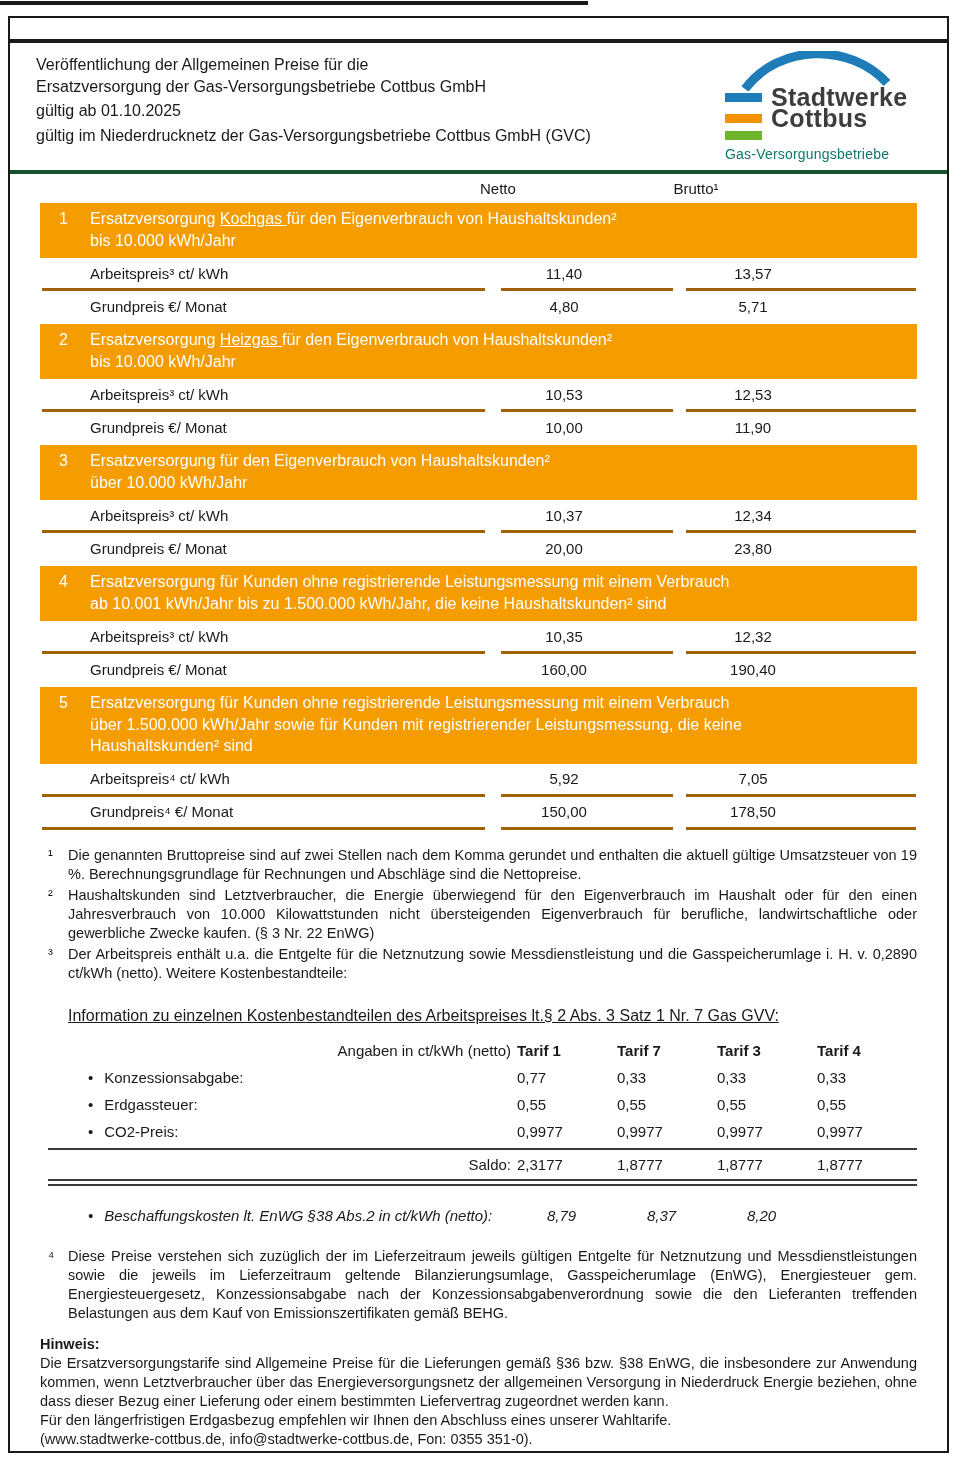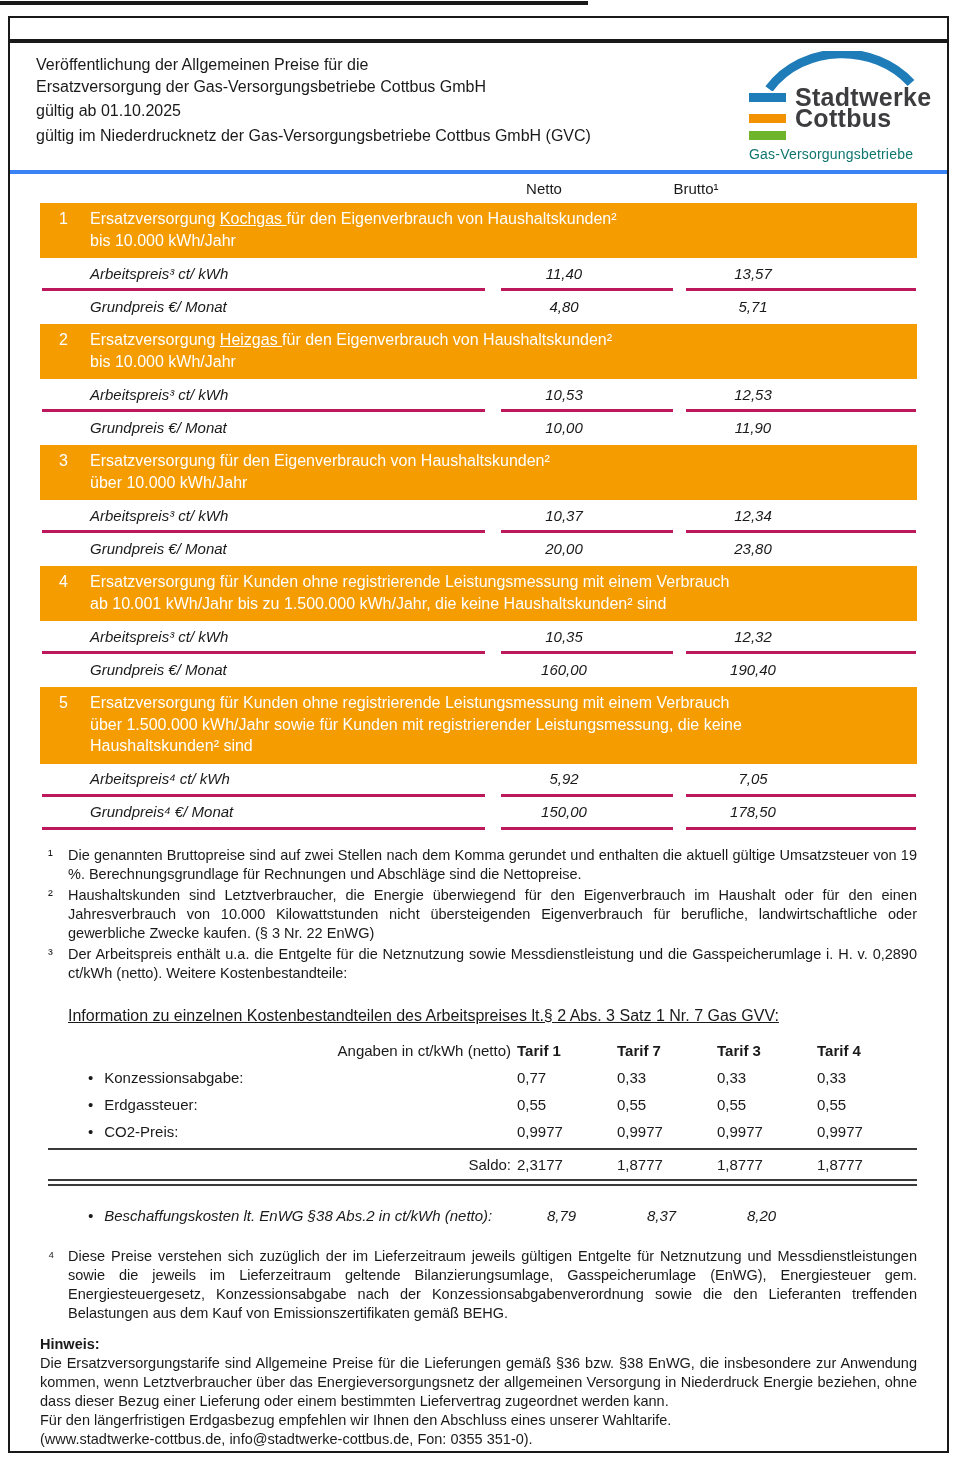--- a/index.html
+++ b/index.html
@@ -9,51 +9,51 @@
     font-family:"Liberation Sans","DejaVu Sans",sans-serif; color:#1a1a1a;
     overflow:hidden;
   }
   .artifact-top { position:absolute; top:1px; left:0; width:588px; height:4px; background:#191919; }
   .frame {
     position:absolute; top:16px; left:8px; width:941px; height:1437px;
     border:2px solid #191919; box-sizing:border-box; overflow:hidden;
   }
   
   .header-box {
-    margin-top:21px; border-top:4px solid #191919; border-bottom:4px solid #3b82f6;
-    display:flex; justify-content:space-between; padding:8px 8px 8px 26px;
+    margin-top:21px; border-top:4px solid #191919; border-bottom:4px solid #14532d;
+    display:flex; justify-content:space-between; padding:8px 32px 8px 26px;
   }
   .header-titles { font-size:16px; line-height:22px; padding-top:3px; }
   .ht-row3 { margin-top:2px; }
   .ht-row4 { margin-top:3px; }
   
   .logo { width:190px; flex:none; padding-top:0; }
   .logo-arc { margin-left:16px; margin-bottom:-4px; display:block; }
   .logo-row { display:flex; align-items:center; height:21px; }
   .logo-row.bar-only { height:13px; }
   .logo-bar { width:37px; height:9px; margin-right:9px; flex:none; }
   .bar-blue { background:#1e7cb8; }
   .bar-orange { background:#f39200; }
   .bar-green { background:#6fb52c; }
   .logo-name { font-size:25px; font-weight:bold; color:#3d3d3f; line-height:21px; letter-spacing:0.3px; }
   .logo-sub { font-size:14px; color:#0f766e; margin-top:4px; letter-spacing:0.2px; }
   
   .content { padding:0 30px; }
   .coltitles { position:relative; height:23px; margin-top:6px; font-size:15px; }
-  .coltitles .netto-h { position:absolute; left:464px; width:80px; text-align:center; }
+  .coltitles .netto-h { position:absolute; left:440px; width:80px; }
   .coltitles .brutto-h { position:absolute; left:616px; width:80px; text-align:center; }
   
   .band { background:#f49c00; color:#ffffff; display:flex; padding:5px 0 7px; font-size:16px; line-height:21.5px; }
   .band-num { width:31px; padding-left:19px; flex:none; }
   .band-title { flex:1; }
   .band-line:empty { display:none; }
   .u { text-decoration:underline; }
   
   .prow { display:flex; height:33px; font-size:15px; }
-  .prow .cell { display:flex; align-items:center; border-bottom:3px solid #be185d; box-sizing:border-box; height:100%;font-style:italic; }
+  .prow .cell { display:flex; align-items:center; border-bottom:3px solid #a16207; box-sizing:border-box; height:100%; }
   .c-label { width:443px; margin-left:2px; padding-left:48px; }
   .c-netto { width:172px; margin-left:16px; justify-content:center; padding-right:46px;text-align:center; }
   .c-brutto { width:230px; margin-left:13px; justify-content:center; padding-right:96px; }
   .noline .cell { border-bottom-color:transparent; }
   
   .fnotes { margin-top:16px; }
   .fn { display:flex; padding-left:8px; font-size:14.5px; line-height:19px; margin-bottom:2px; }
   .fn-marker { width:20px; flex:none; }
   .fn-text { flex:1; text-align:justify; }
   

